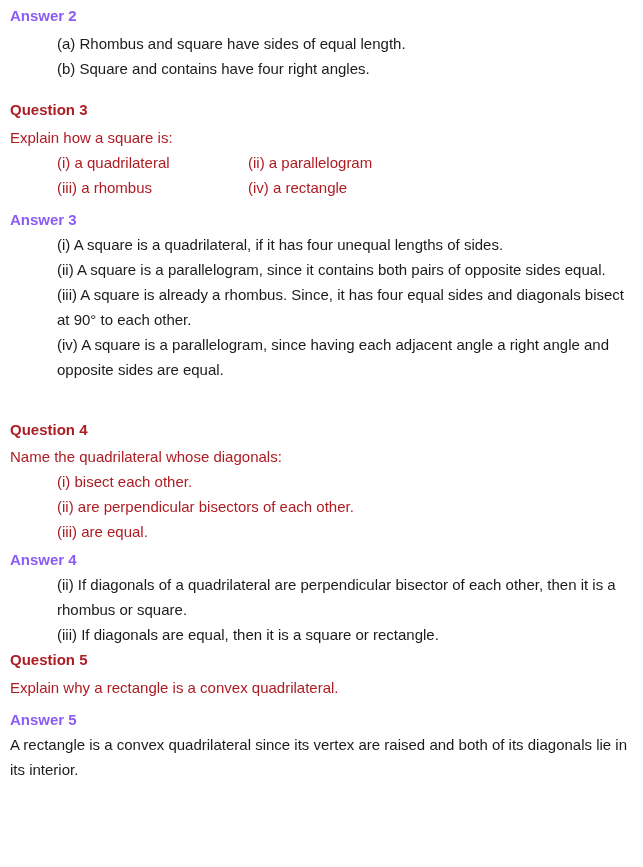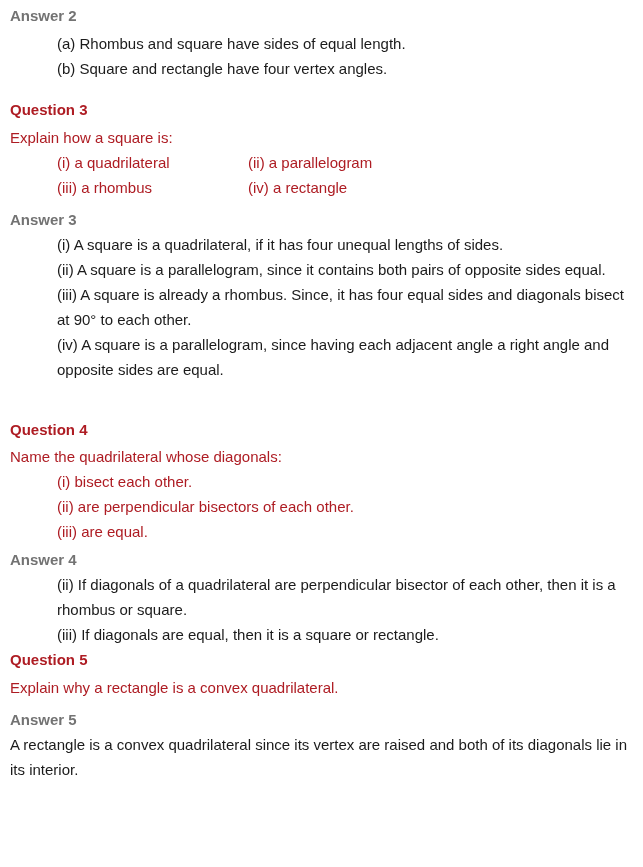--- a/index.html
+++ b/index.html
@@ -9,42 +9,42 @@
     height: 867px;
     overflow: hidden;
     font-family: "Liberation Sans", "DejaVu Sans", sans-serif;
     font-size: 15px;
     color: #1b1b1b;
     padding: 3px 8px 0 10px;
   }
   .doc { width: 100%; }
   p, h3, .opt-row { line-height: 25px; font-size: 15px; }
   h3 { font-weight: bold; }
-  .ans-h { color: #737373; }
+  .ans-h { color: #8b5cf6; }
   .q-h { color: #ae1c23; }
   .q-text { color: #ae1c23; }
   .indent { margin-left: 47px; }
   .opt-row { display: flex; color: #ae1c23; align-items: center; }
   .opt-col1 { display: inline-block; width: 191px; flex: 0 0 191px; }
   
   .mt2  { margin-top: 2px; }
   .mt3  { margin-top: 3px; }
   .mt5  { }
   .mt7  { margin-top: 7px; }
   .mt33 { margin-top: 16px; }
   .mt35 { margin-top: 35px; }
 </style>
 </head>
 <body>
 
 <div class="doc">
 
   <h3 class="ans-h">Answer 2</h3>
   <p class="indent mt3">(a) Rhombus and square have sides of equal length.</p>
-  <p class="indent">(b) Square and rectangle have four vertex angles.</p>
+  <p class="indent">(b) Square and contains have four right angles.</p>
 
   <h3 class="q-h mt33">Question 3</h3>
   <p class="q-text mt3">Explain how a square is:</p>
   <div class="opt-row indent">
     <span class="opt-col1">(i) a quadrilateral</span>
     <span>(ii) a parallelogram</span>
   </div>
   <div class="opt-row indent">
     <span class="opt-col1">(iii) a rhombus</span>
     <span>(iv) a rectangle</span>

